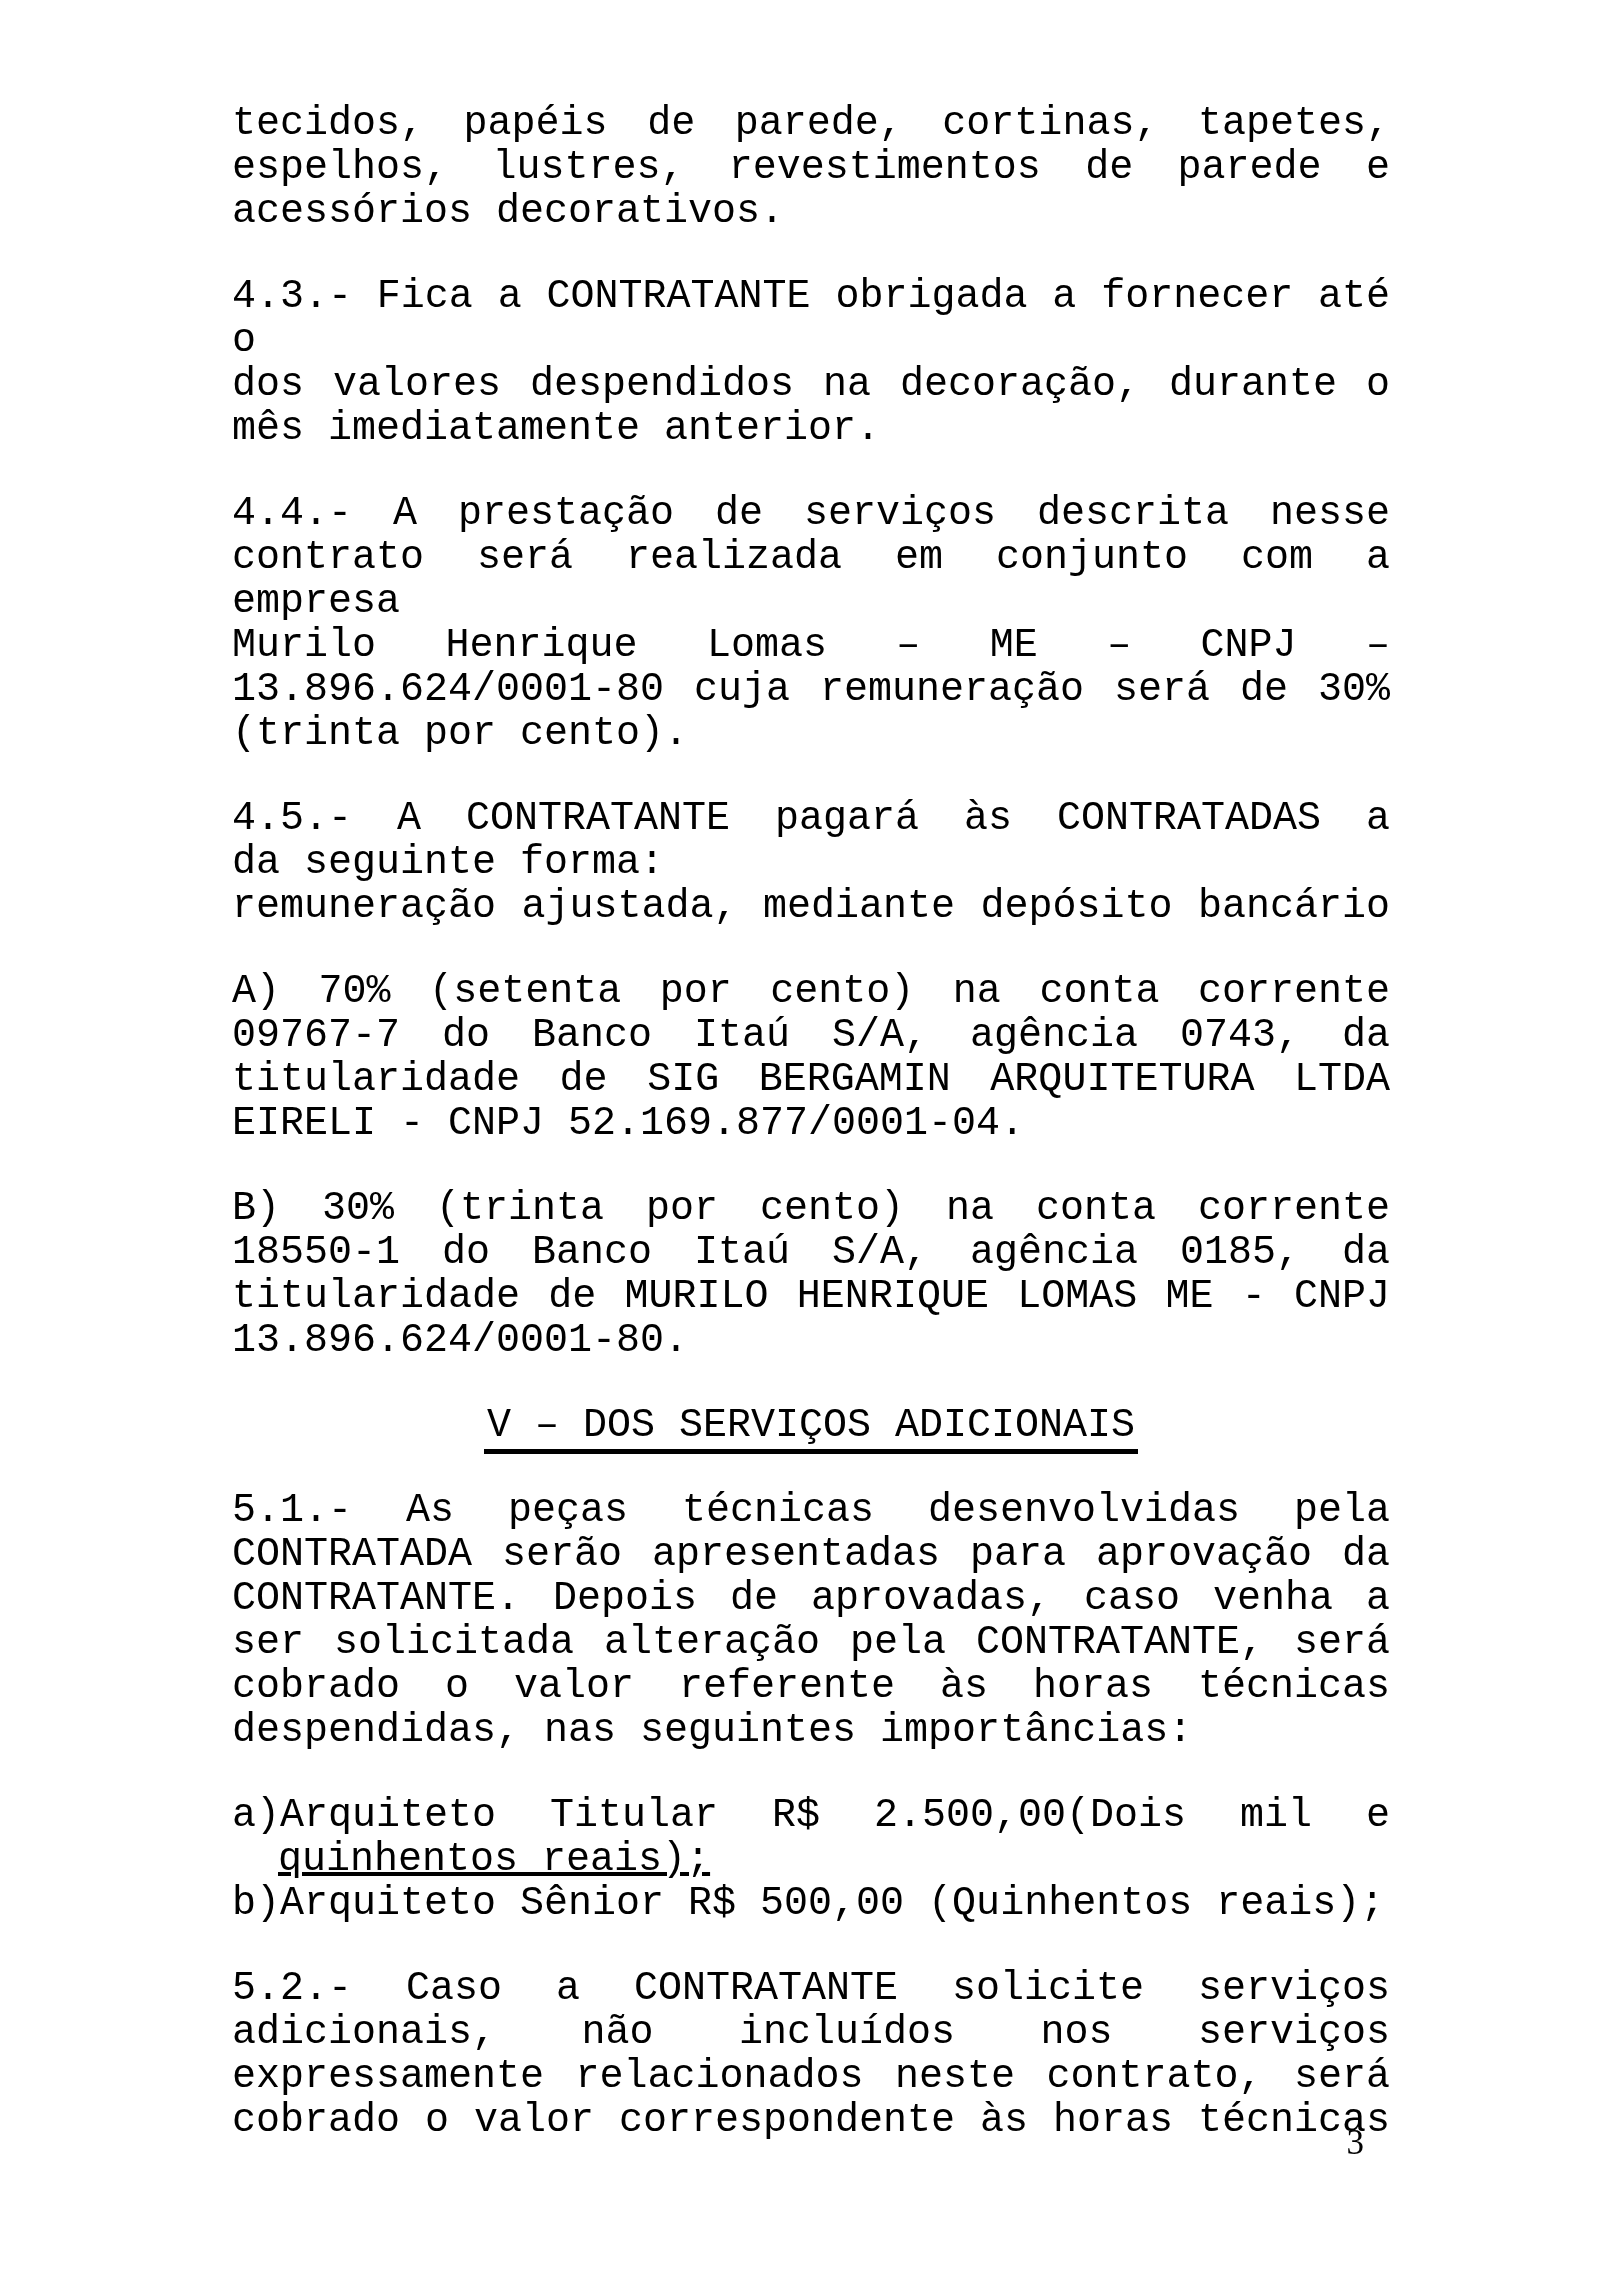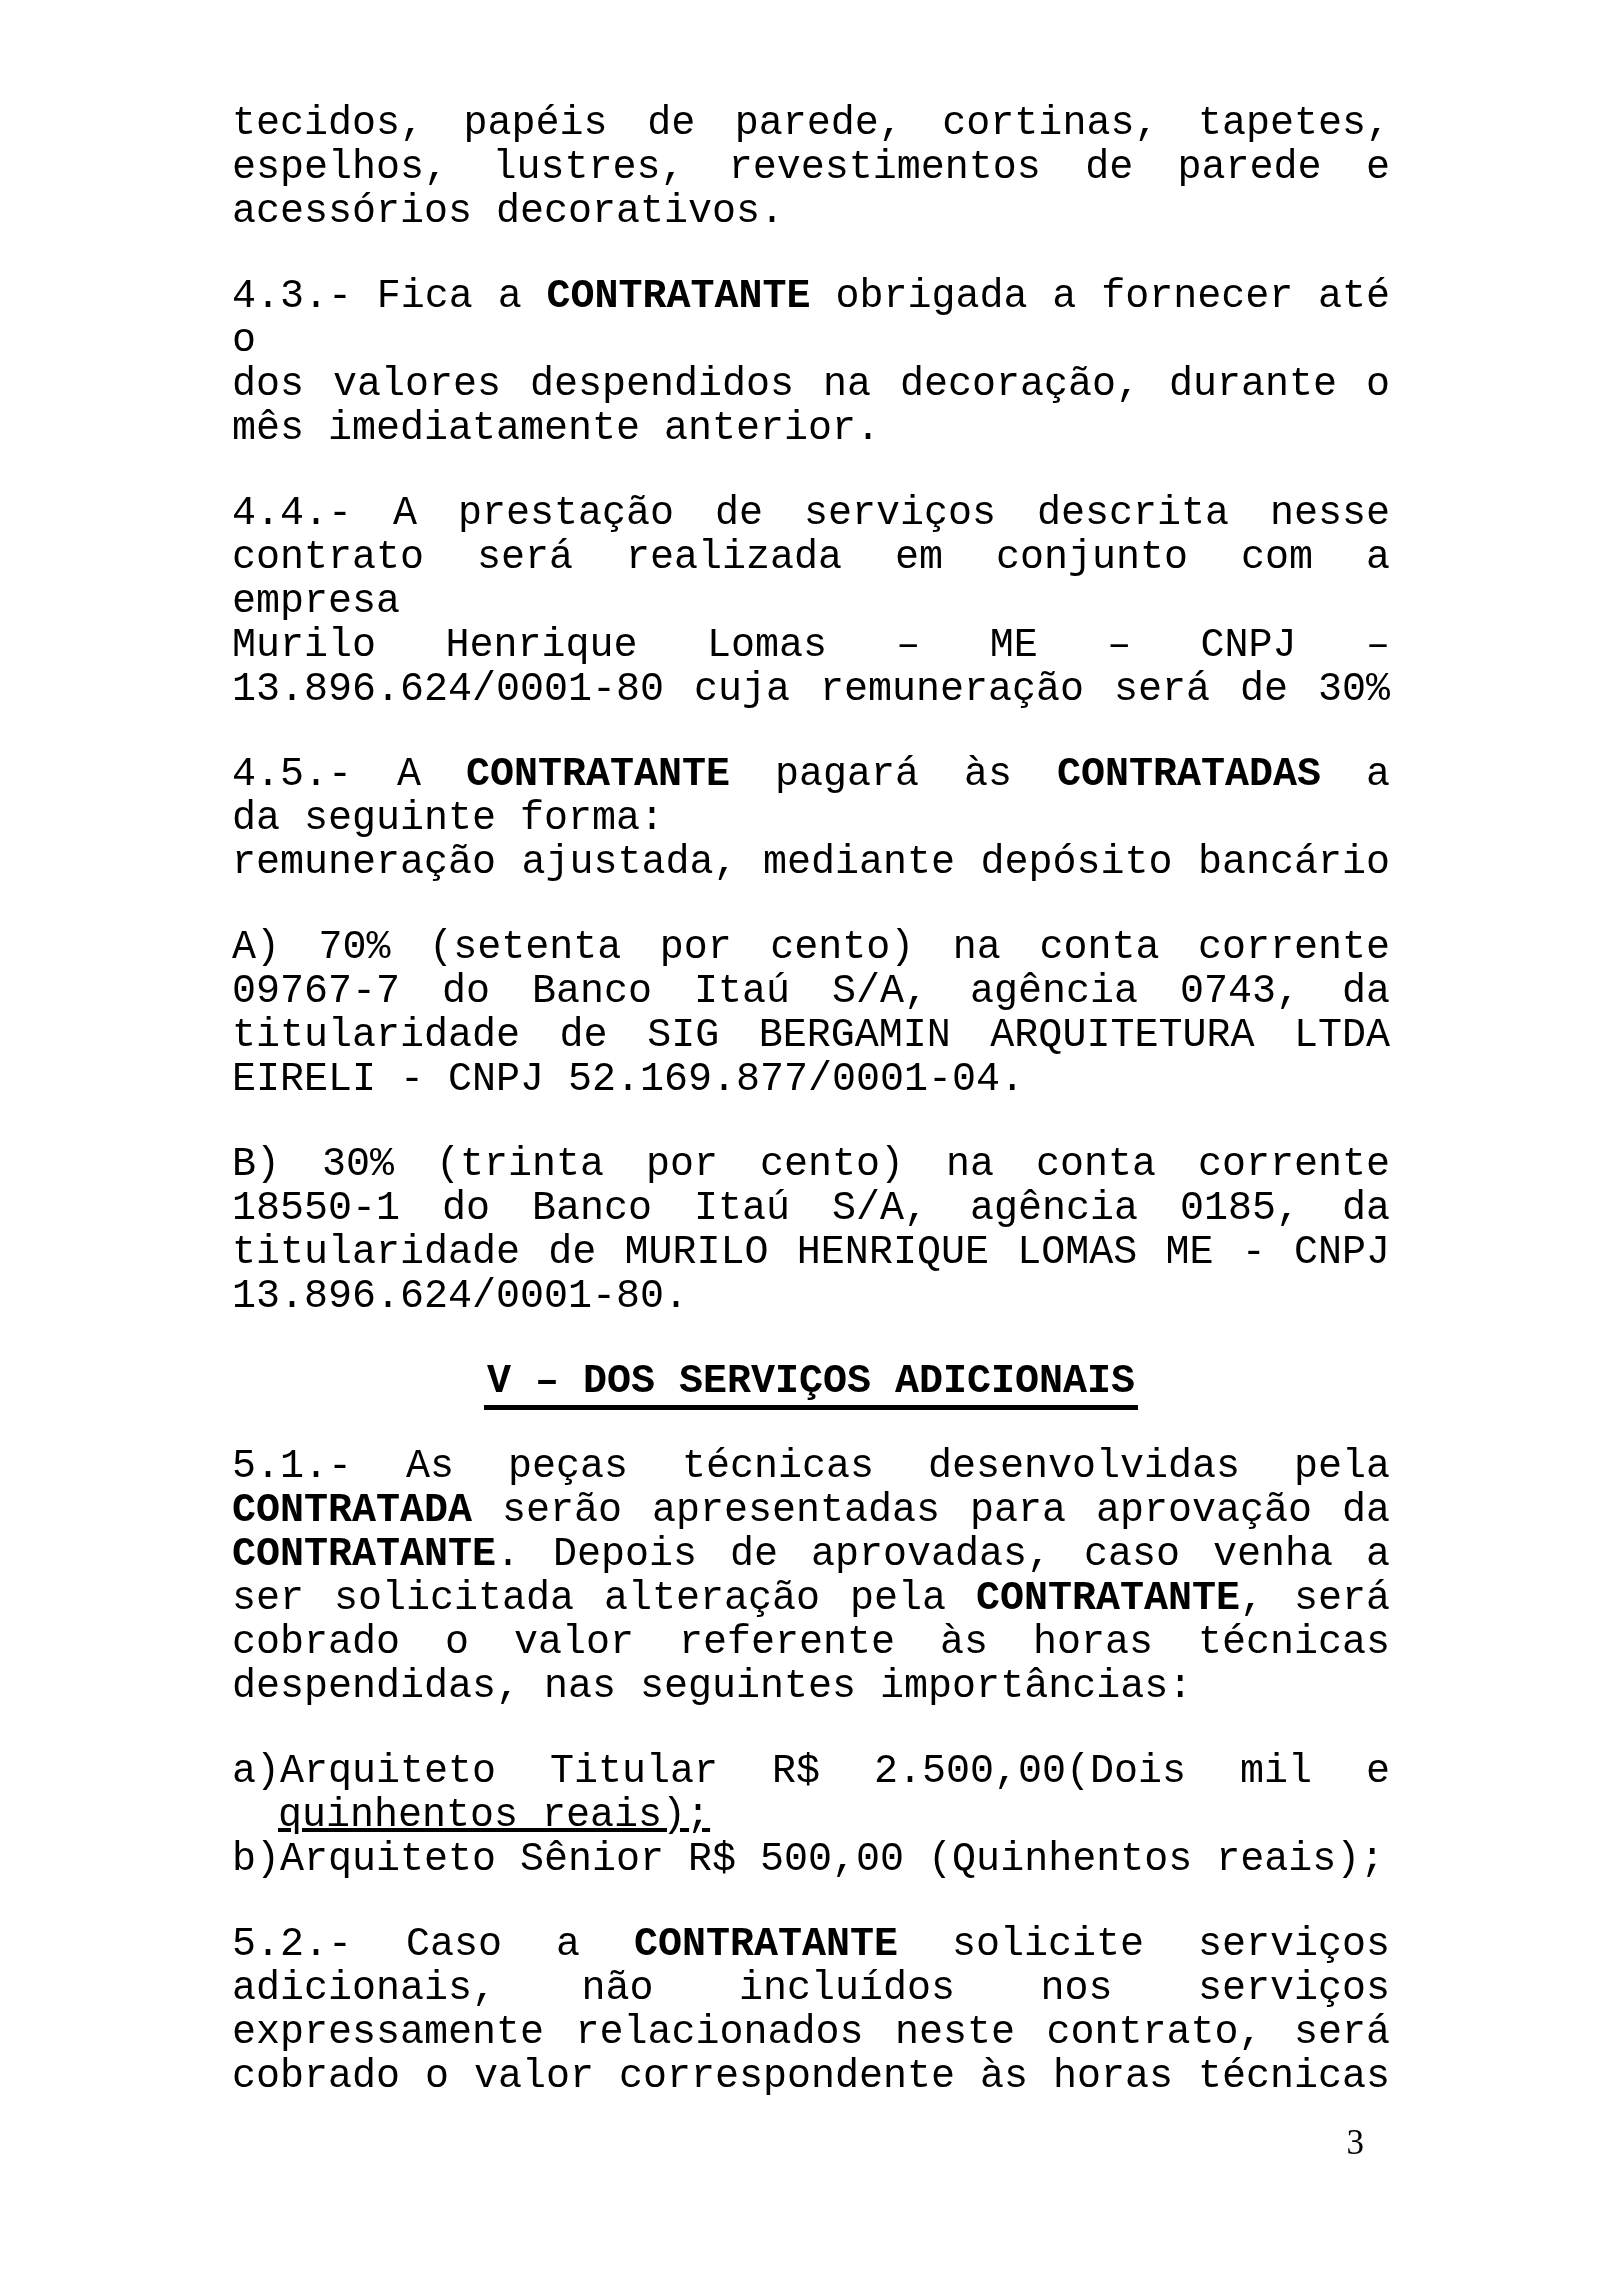--- a/index.html
+++ b/index.html
@@ -22,21 +22,21 @@
   .block:last-child { margin-bottom: 0; }
   .line {
     font-size: 40px;
     line-height: 44px;
     white-space: normal;
     text-align: left;
   }
   .line.just { text-align: justify; text-align-last: justify; }
   .line.center { text-align: center; text-align-last: center; }
   .line.ind2 { padding-left: 46px; text-decoration: underline; }
-  .b { font-weight: bold; }
+  .b { font-weight: normal; }
   .ul { border-bottom: 5.2px solid #000; padding: 0 2.6px 1.3px 2.6px; }
   .heading .line { font-weight: bold; }
   .page-number {
     position: absolute;
     top: 2123px;
     right: 258px;
     font-family: "Liberation Serif", "DejaVu Serif", serif;
     font-size: 35px;
     line-height: 39px;
     color: #000;
@@ -55,20 +55,21 @@
       <div class="block">
         <div class="line just"><span>4.3.- Fica a </span><span class="b">CONTRATANTE</span><span> obrigada a fornecer até o</span></div>
         <div class="line just"><span>dos valores despendidos na decoração, durante o</span></div>
         <div class="line"><span>mês imediatamente anterior.</span></div>
       </div>
       <div class="block">
         <div class="line just"><span>4.4.- A prestação de serviços descrita nesse</span></div>
         <div class="line just"><span>contrato será realizada em conjunto com a empresa</span></div>
         <div class="line just"><span>Murilo Henrique Lomas – ME – CNPJ –</span></div>
         <div class="line just"><span>13.896.624/0001-80 cuja remuneração será de 30%</span></div>
+        <div class="line"><span>(trinta por cento).</span></div>
       </div>
       <div class="block">
         <div class="line just"><span>4.5.- A </span><span class="b">CONTRATANTE</span><span> pagará às </span><span class="b">CONTRATADAS</span><span> a</span></div>
         <div class="line"><span>da seguinte forma:</span></div>
         <div class="line just"><span>remuneração ajustada, mediante depósito bancário</span></div>
       </div>
       <div class="block">
         <div class="line just"><span>A) 70% (setenta por cento) na conta corrente</span></div>
         <div class="line just"><span>09767-7 do Banco Itaú S/A, agência 0743, da</span></div>
         <div class="line just"><span>titularidade de SIG BERGAMIN ARQUITETURA LTDA</span></div>

